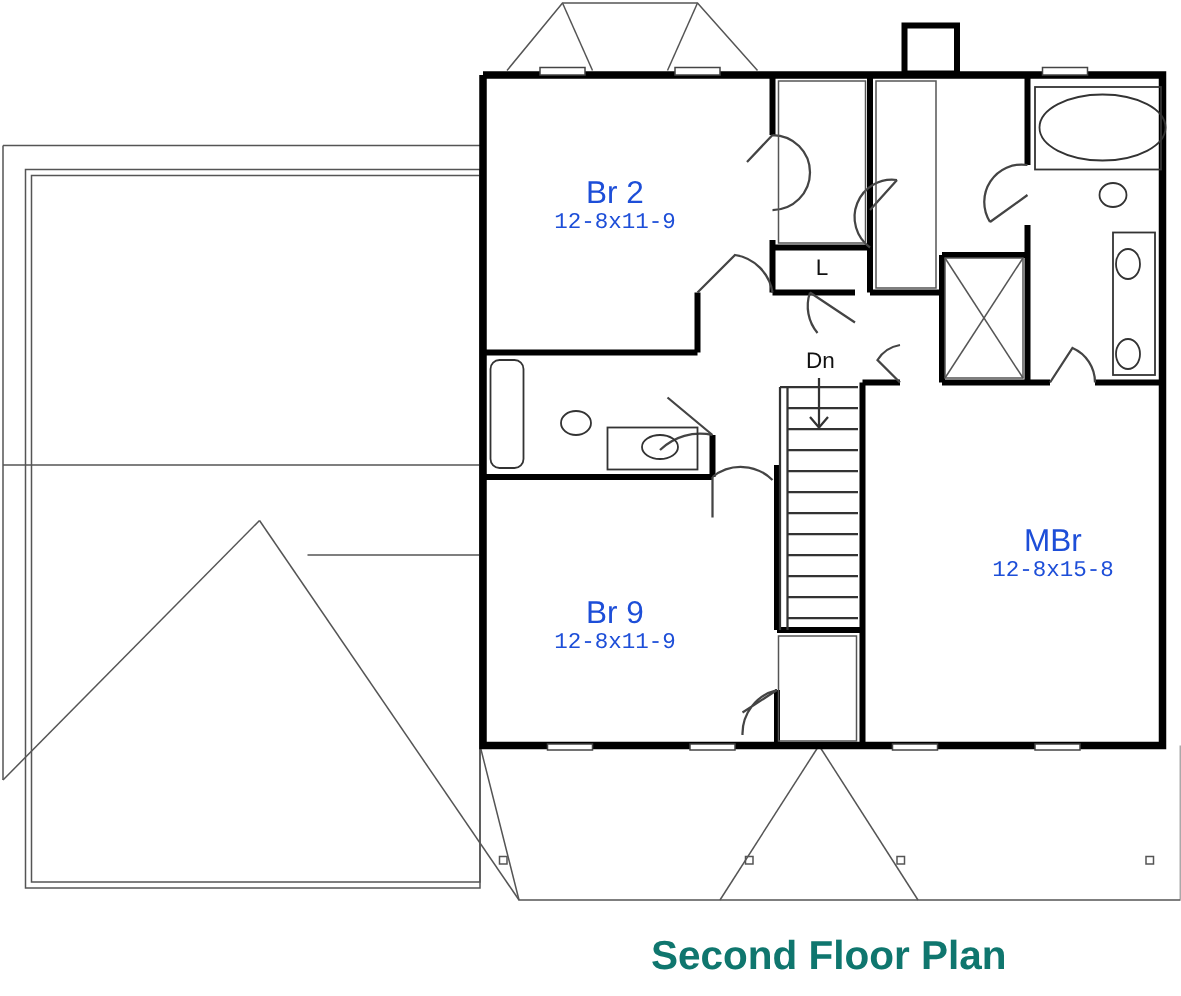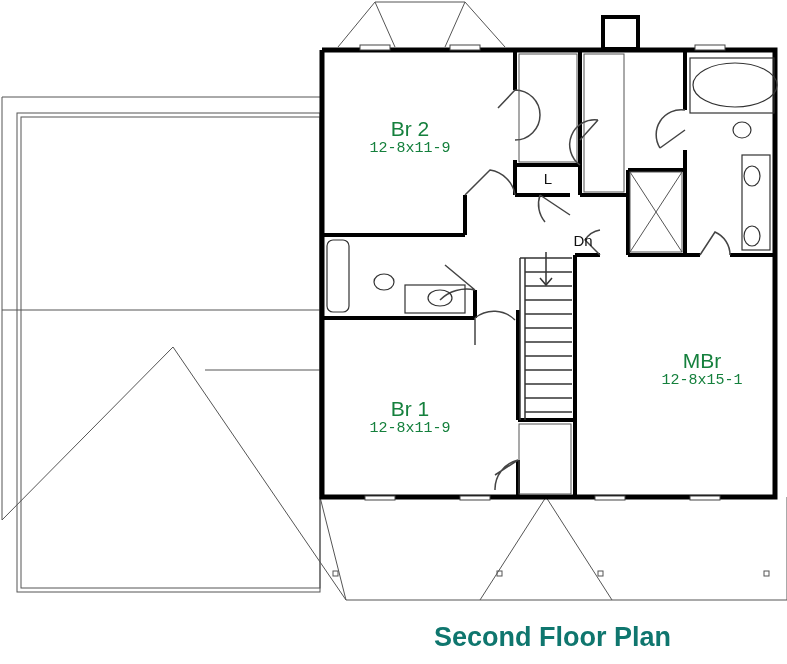--- a/index.html
+++ b/index.html
@@ -1,18 +1,18 @@
 <!DOCTYPE html>
 <html><head>
 <meta charset="utf-8">
 <style>
   html,body{margin:0;padding:0;background:#fff;}
   body{width:787px;height:664px;position:relative;overflow:hidden;font-family:"Liberation Sans",sans-serif;}
   svg{position:absolute;left:0;top:0;}
-  .room-label{position:absolute;text-align:center;color:#15803d;transform:translateX(-50%);}
+  .room-label{position:absolute;text-align:center;color:#1d4ed8;transform:translateX(-50%);}
   .room-name{font-size:21px;line-height:22px;}
   .room-dim{font-size:15px;line-height:17px;font-family:Liberation Mono, monospace;}
   .small-label{position:absolute;font-size:15px;color:#111;transform:translateX(-50%);}
   .title{position:absolute;left:434px;top:622px;font-size:27px;font-weight:bold;color:#0f766e;letter-spacing:0px;}
 </style>
 </head>
 <body>
 
 <svg width="787" height="664" viewBox="0 0 787 664">
 
@@ -132,25 +132,25 @@
     <rect x="690" y="496" width="30" height="4"></rect>
   </g>
 </svg>
 
 <div class="room-label" style="left:410px;top:118px;">
   <div class="room-name">Br 2</div>
   <div class="room-dim">12-8x11-9</div>
 </div>
 
 <div class="room-label" style="left:410px;top:398px;">
-  <div class="room-name">Br 1</div>
+  <div class="room-name">Br 9</div>
   <div class="room-dim">12-8x11-9</div>
 </div>
 
 <div class="room-label" style="left:702px;top:350px;">
   <div class="room-name">MBr</div>
-  <div class="room-dim">12-8x15-1</div>
+  <div class="room-dim">12-8x15-8</div>
 </div>
 
 <div class="small-label" style="left:548px;top:170px;">L</div>
-<div class="small-label" style="left:547px;top:232px;margin-left:36px;">Dn</div>
+<div class="small-label" style="left:547px;top:232px;">Dn</div>
 
 <div class="title">Second Floor Plan</div>
 
 </body></html>

